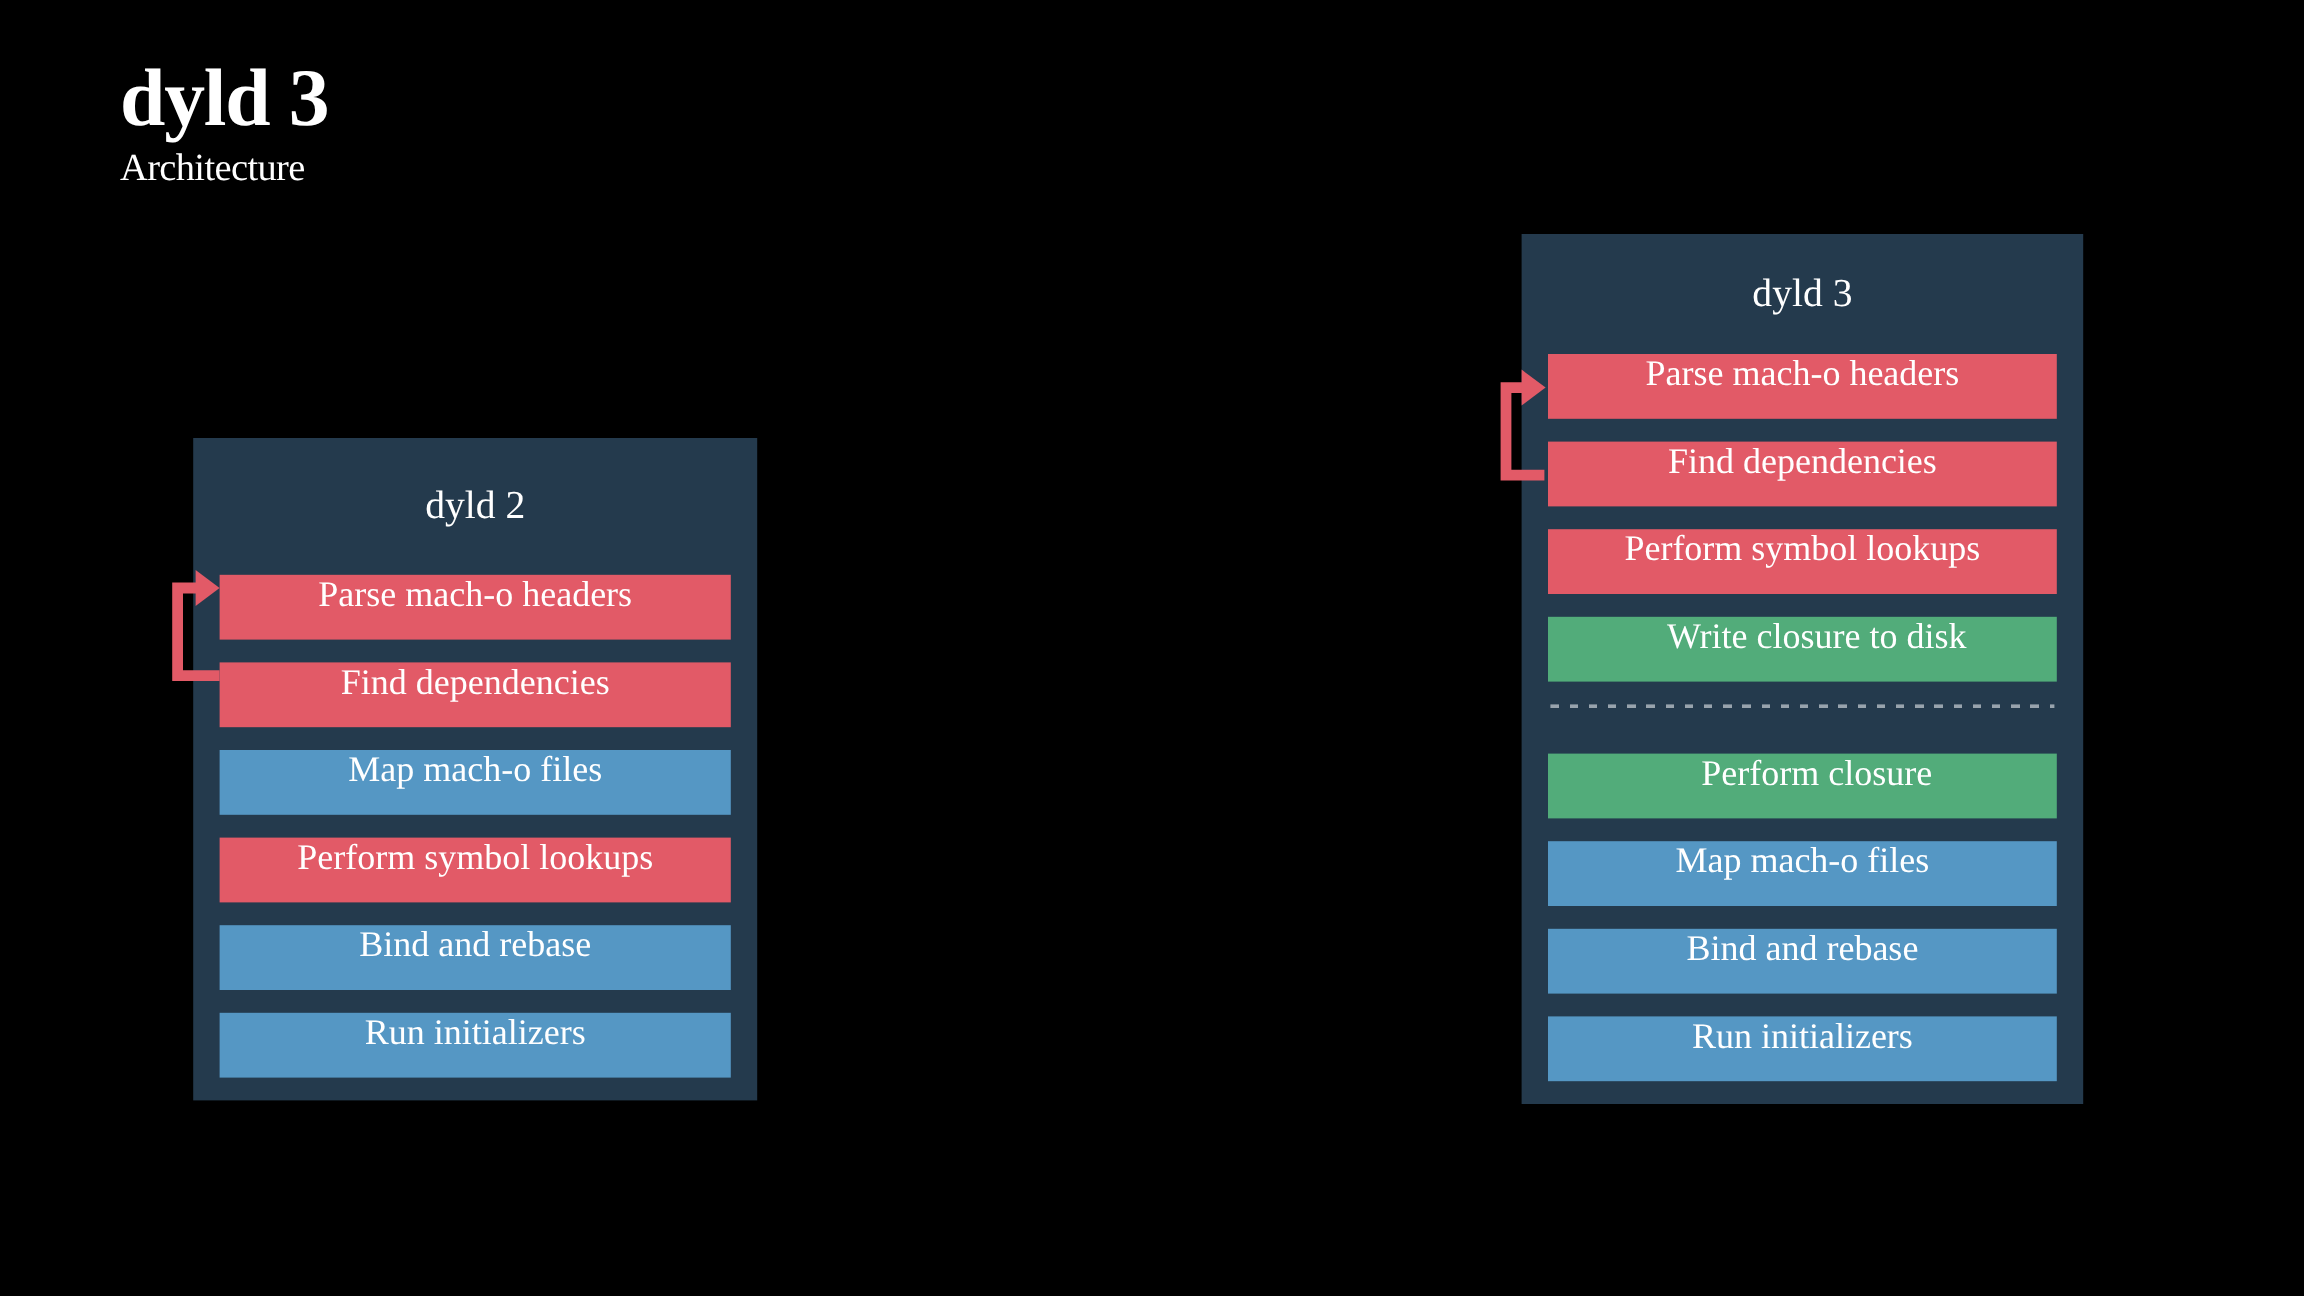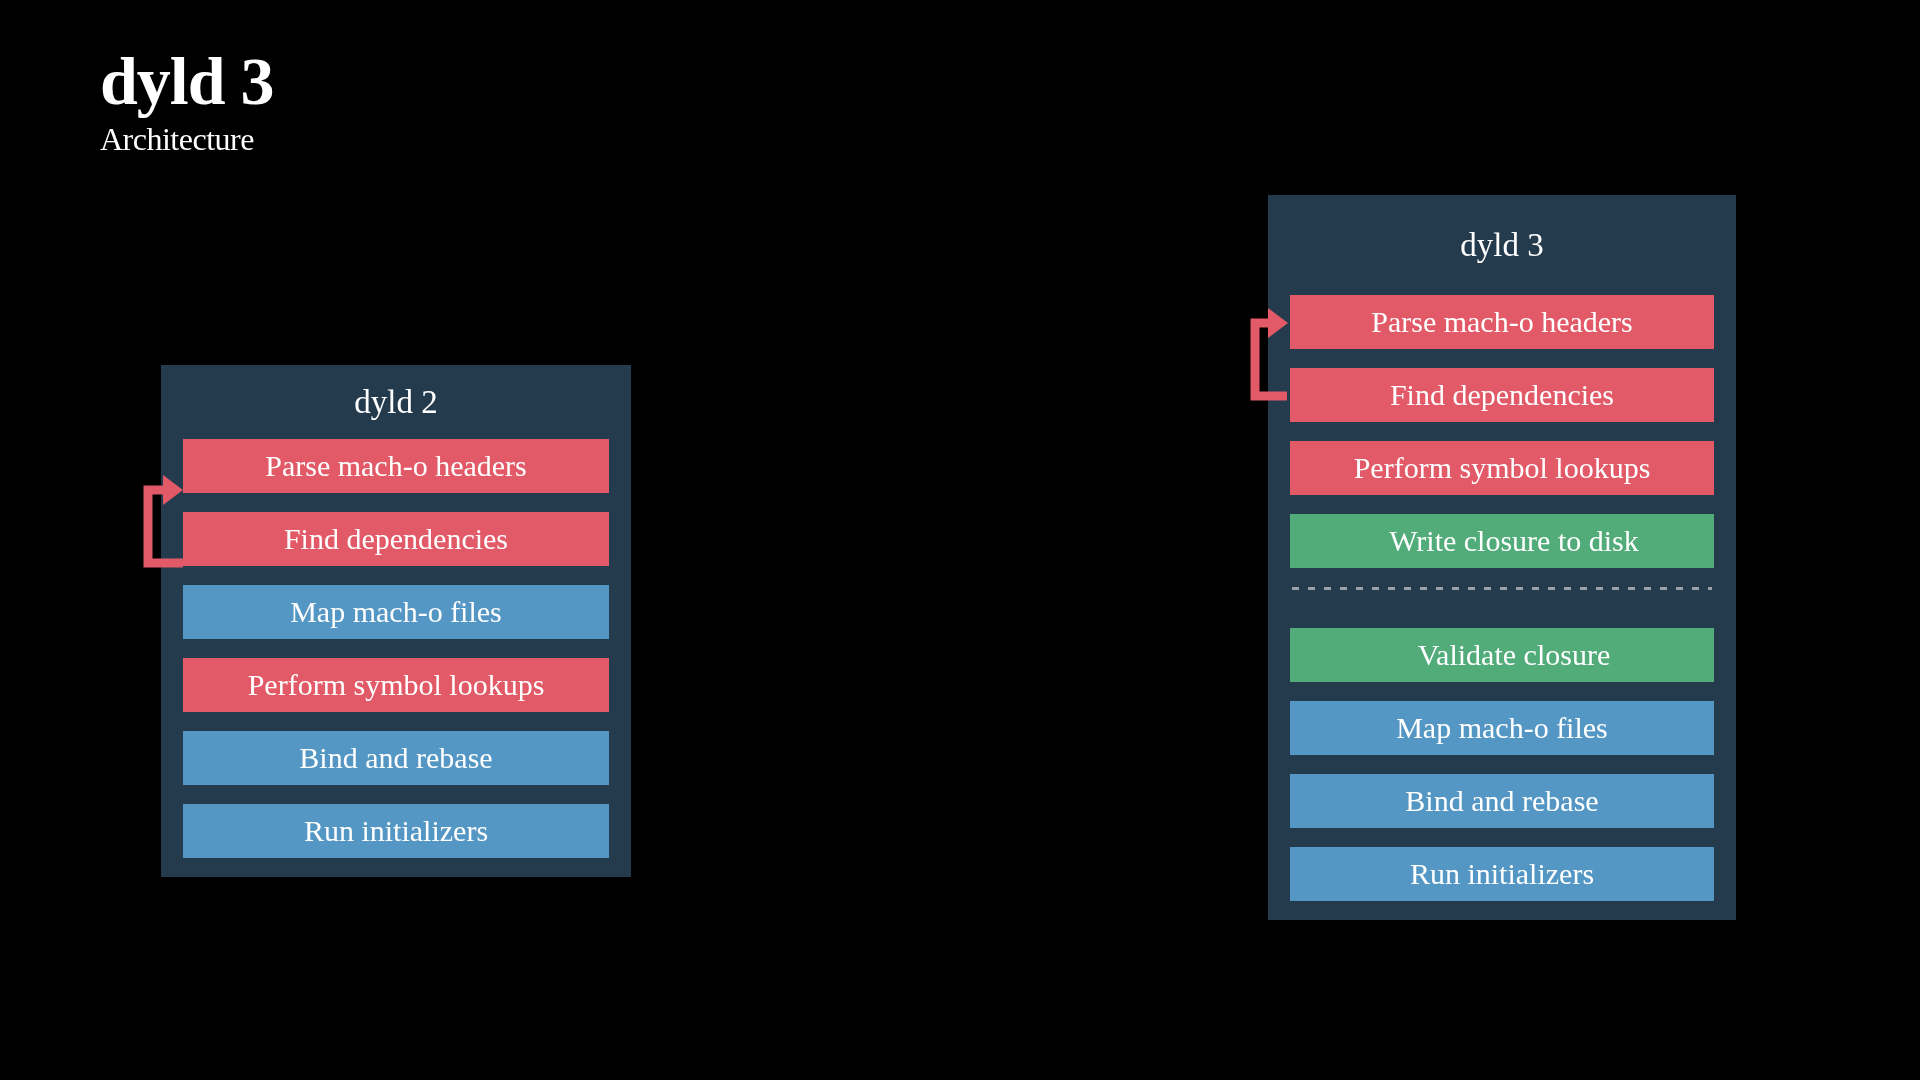--- a/index.html
+++ b/index.html
@@ -43,27 +43,26 @@
   }
   #panel-dyld2 { left: 161px; top: 365px; width: 470px; }
   #panel-dyld3 { left: 1268px; top: 195px; width: 468px; }
   .panel-title {
     display: flex;
     align-items: center;
     justify-content: center;
     color: var(--text, #fff);
     font-size: 33px;
   }
-  #panel-dyld2 .panel-title { height: 74px; }
+  #panel-dyld2 .panel-title { height: 114px; }
   #panel-dyld3 .panel-title { height: 100px; }
   .step {
     height: 54px;
     margin: 0 22px 19px;
     display: flex;
-    align-items: center;
     justify-content: center;
     font-size: 30px;
     color: var(--text, #fff);
   }
   .step.red   { background: var(--red,   #e25a67); }
   .step.blue  { background: var(--blue,  #5597c4); }
   .step.green { background: var(--green, #52ac7a); padding-left: 24px; }
   .divider {
     height: 3px;
     margin: 17px 24px 38px;
@@ -119,21 +118,21 @@
         <span class="step-label">Find dependencies</span>
       </div>
         <div class="step red">
         <span class="step-label">Perform symbol lookups</span>
       </div>
         <div class="step green">
         <span class="step-label">Write closure to disk</span>
       </div>
         <div class="divider"></div>
         <div class="step green">
-        <span class="step-label">Validate closure</span>
+        <span class="step-label">Perform closure</span>
       </div>
         <div class="step blue">
         <span class="step-label">Map mach-o files</span>
       </div>
         <div class="step blue">
         <span class="step-label">Bind and rebase</span>
       </div>
         <div class="step blue">
         <span class="step-label">Run initializers</span>
       </div>

